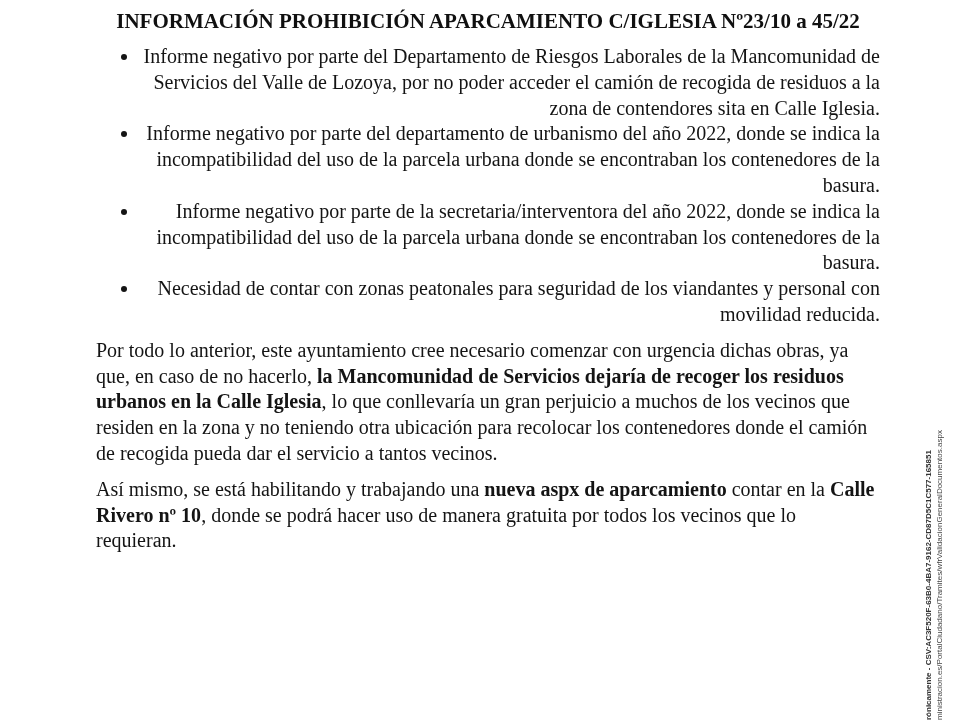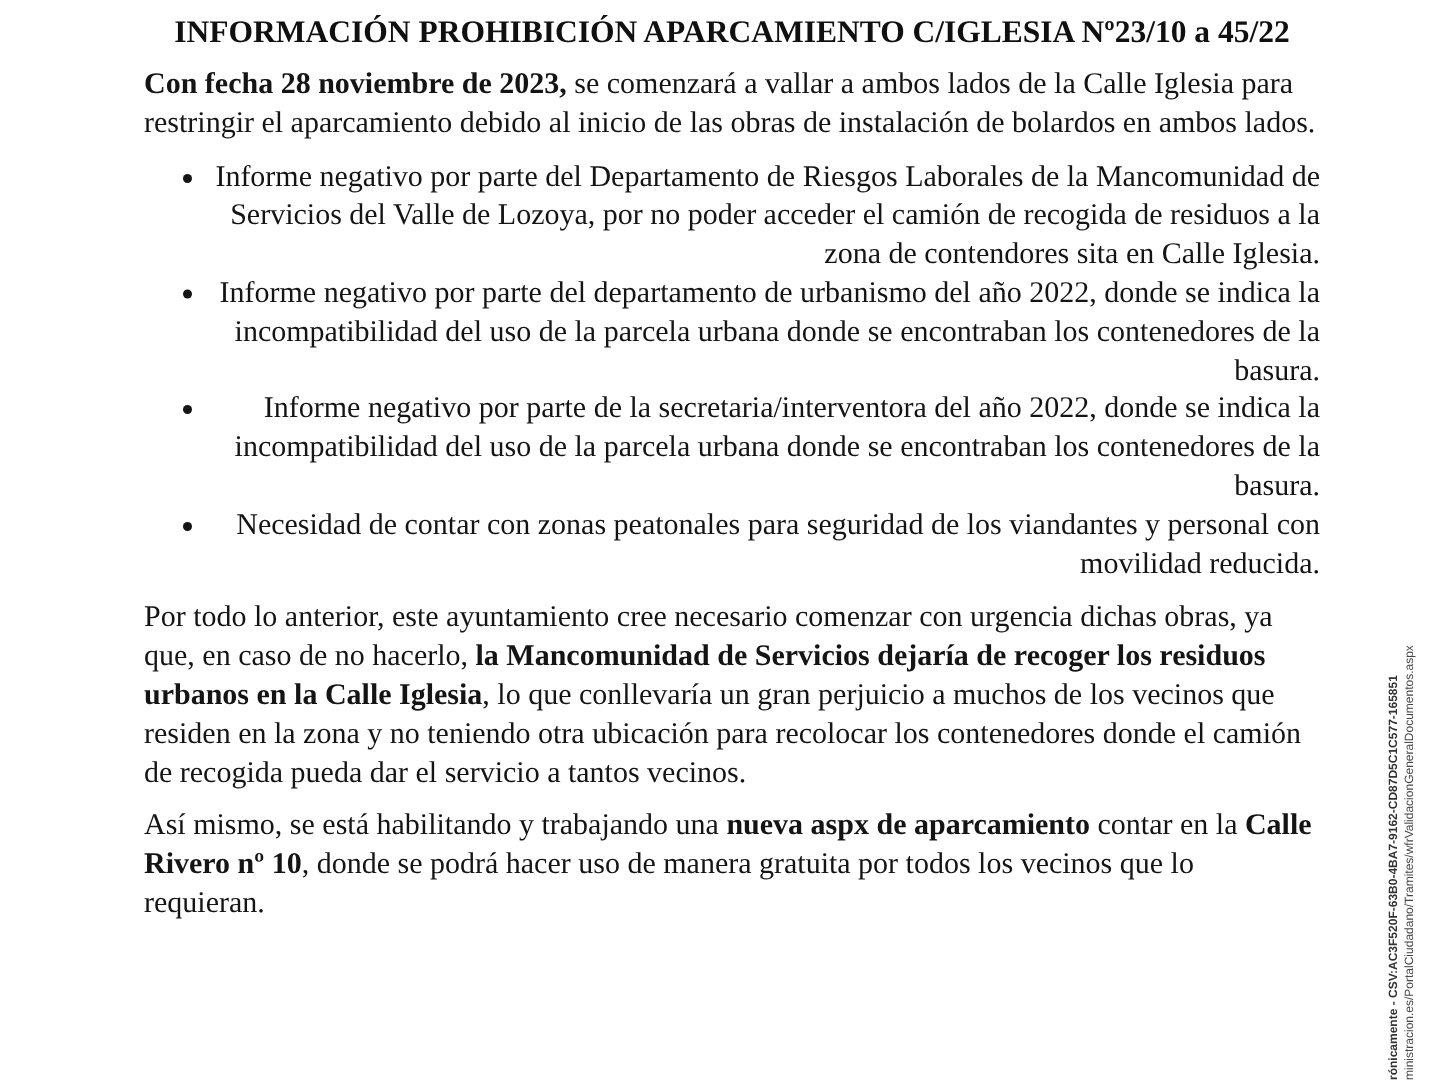--- a/index.html
+++ b/index.html
@@ -60,21 +60,20 @@
   .vfooter .csv { font-weight: bold; color: #333333; }
 </style>
 </head>
 <body>
 
 <div class="page">
   <div class="content">
 
     <h1 class="doc-title">INFORMACIÓN PROHIBICIÓN APARCAMIENTO C/IGLESIA Nº23/10 a 45/22</h1>
 
-    <p class="para"><span class="b">Con fecha 28 noviembre de 2023,</span><span> se comenzará a vallar a ambos lados de la Calle Iglesia para restringir el aparcamiento debido al inicio de las obras de instalación de bolardos en ambos lados.</span></p>
 
 
     <ul class="reasons">
       <li><span>Informe negativo por parte del Departamento de Riesgos Laborales de la Mancomunidad de Servicios del Valle de Lozoya, por no poder acceder el camión de recogida de residuos a la zona de contendores sita en Calle Iglesia.</span></li>
       <li><span>Informe negativo por parte del departamento de urbanismo del año 2022, donde se indica la incompatibilidad del uso de la parcela urbana donde se encontraban los contenedores de la basura.</span></li>
       <li><span>Informe negativo por parte de la secretaria/interventora del año 2022, donde se indica la incompatibilidad del uso de la parcela urbana donde se encontraban los contenedores de la basura.</span></li>
       <li><span>Necesidad de contar con zonas peatonales para seguridad de los viandantes y personal con movilidad reducida.</span></li>
     </ul>
 
     <p class="para"><span>Por todo lo anterior, este ayuntamiento cree necesario comenzar con urgencia dichas obras, ya que, en caso de no hacerlo, </span><span class="b">la Mancomunidad de Servicios dejaría de recoger los residuos urbanos en la Calle Iglesia</span><span>, lo que conllevaría un gran perjuicio a muchos de los vecinos que residen en la zona y no teniendo otra ubicación para recolocar los contenedores donde el camión de recogida pueda dar el servicio a tantos vecinos.</span></p>

